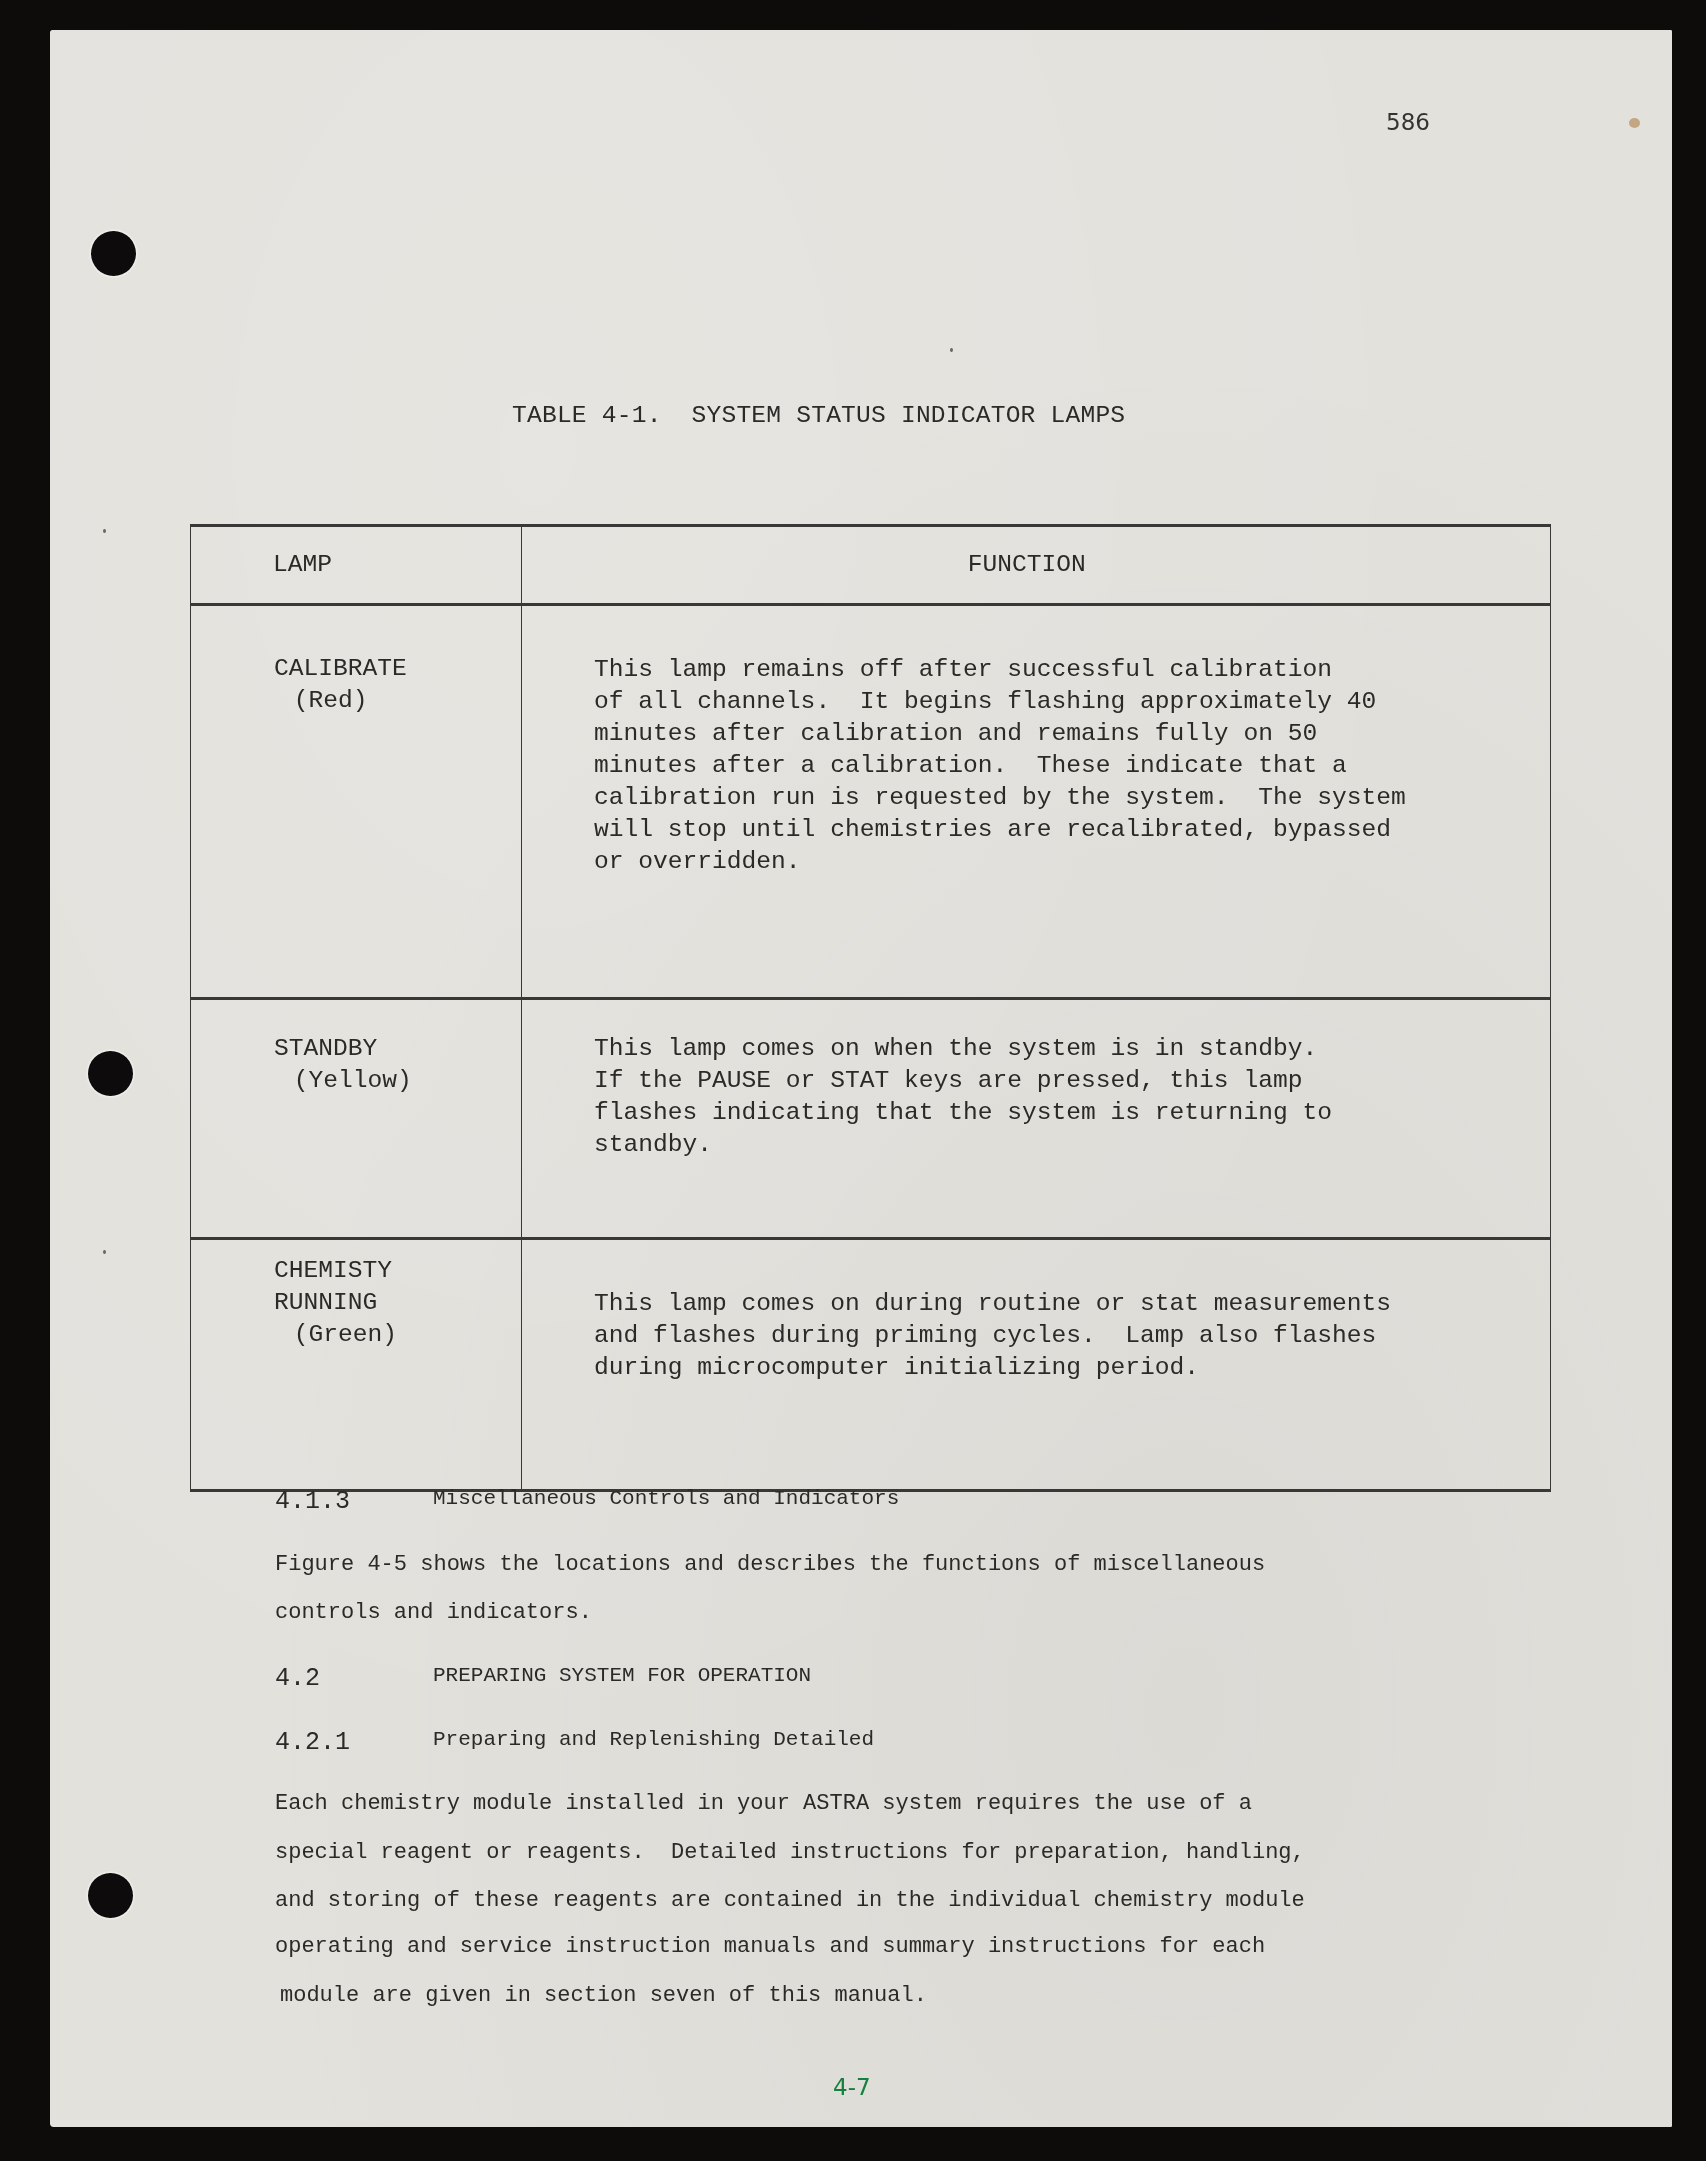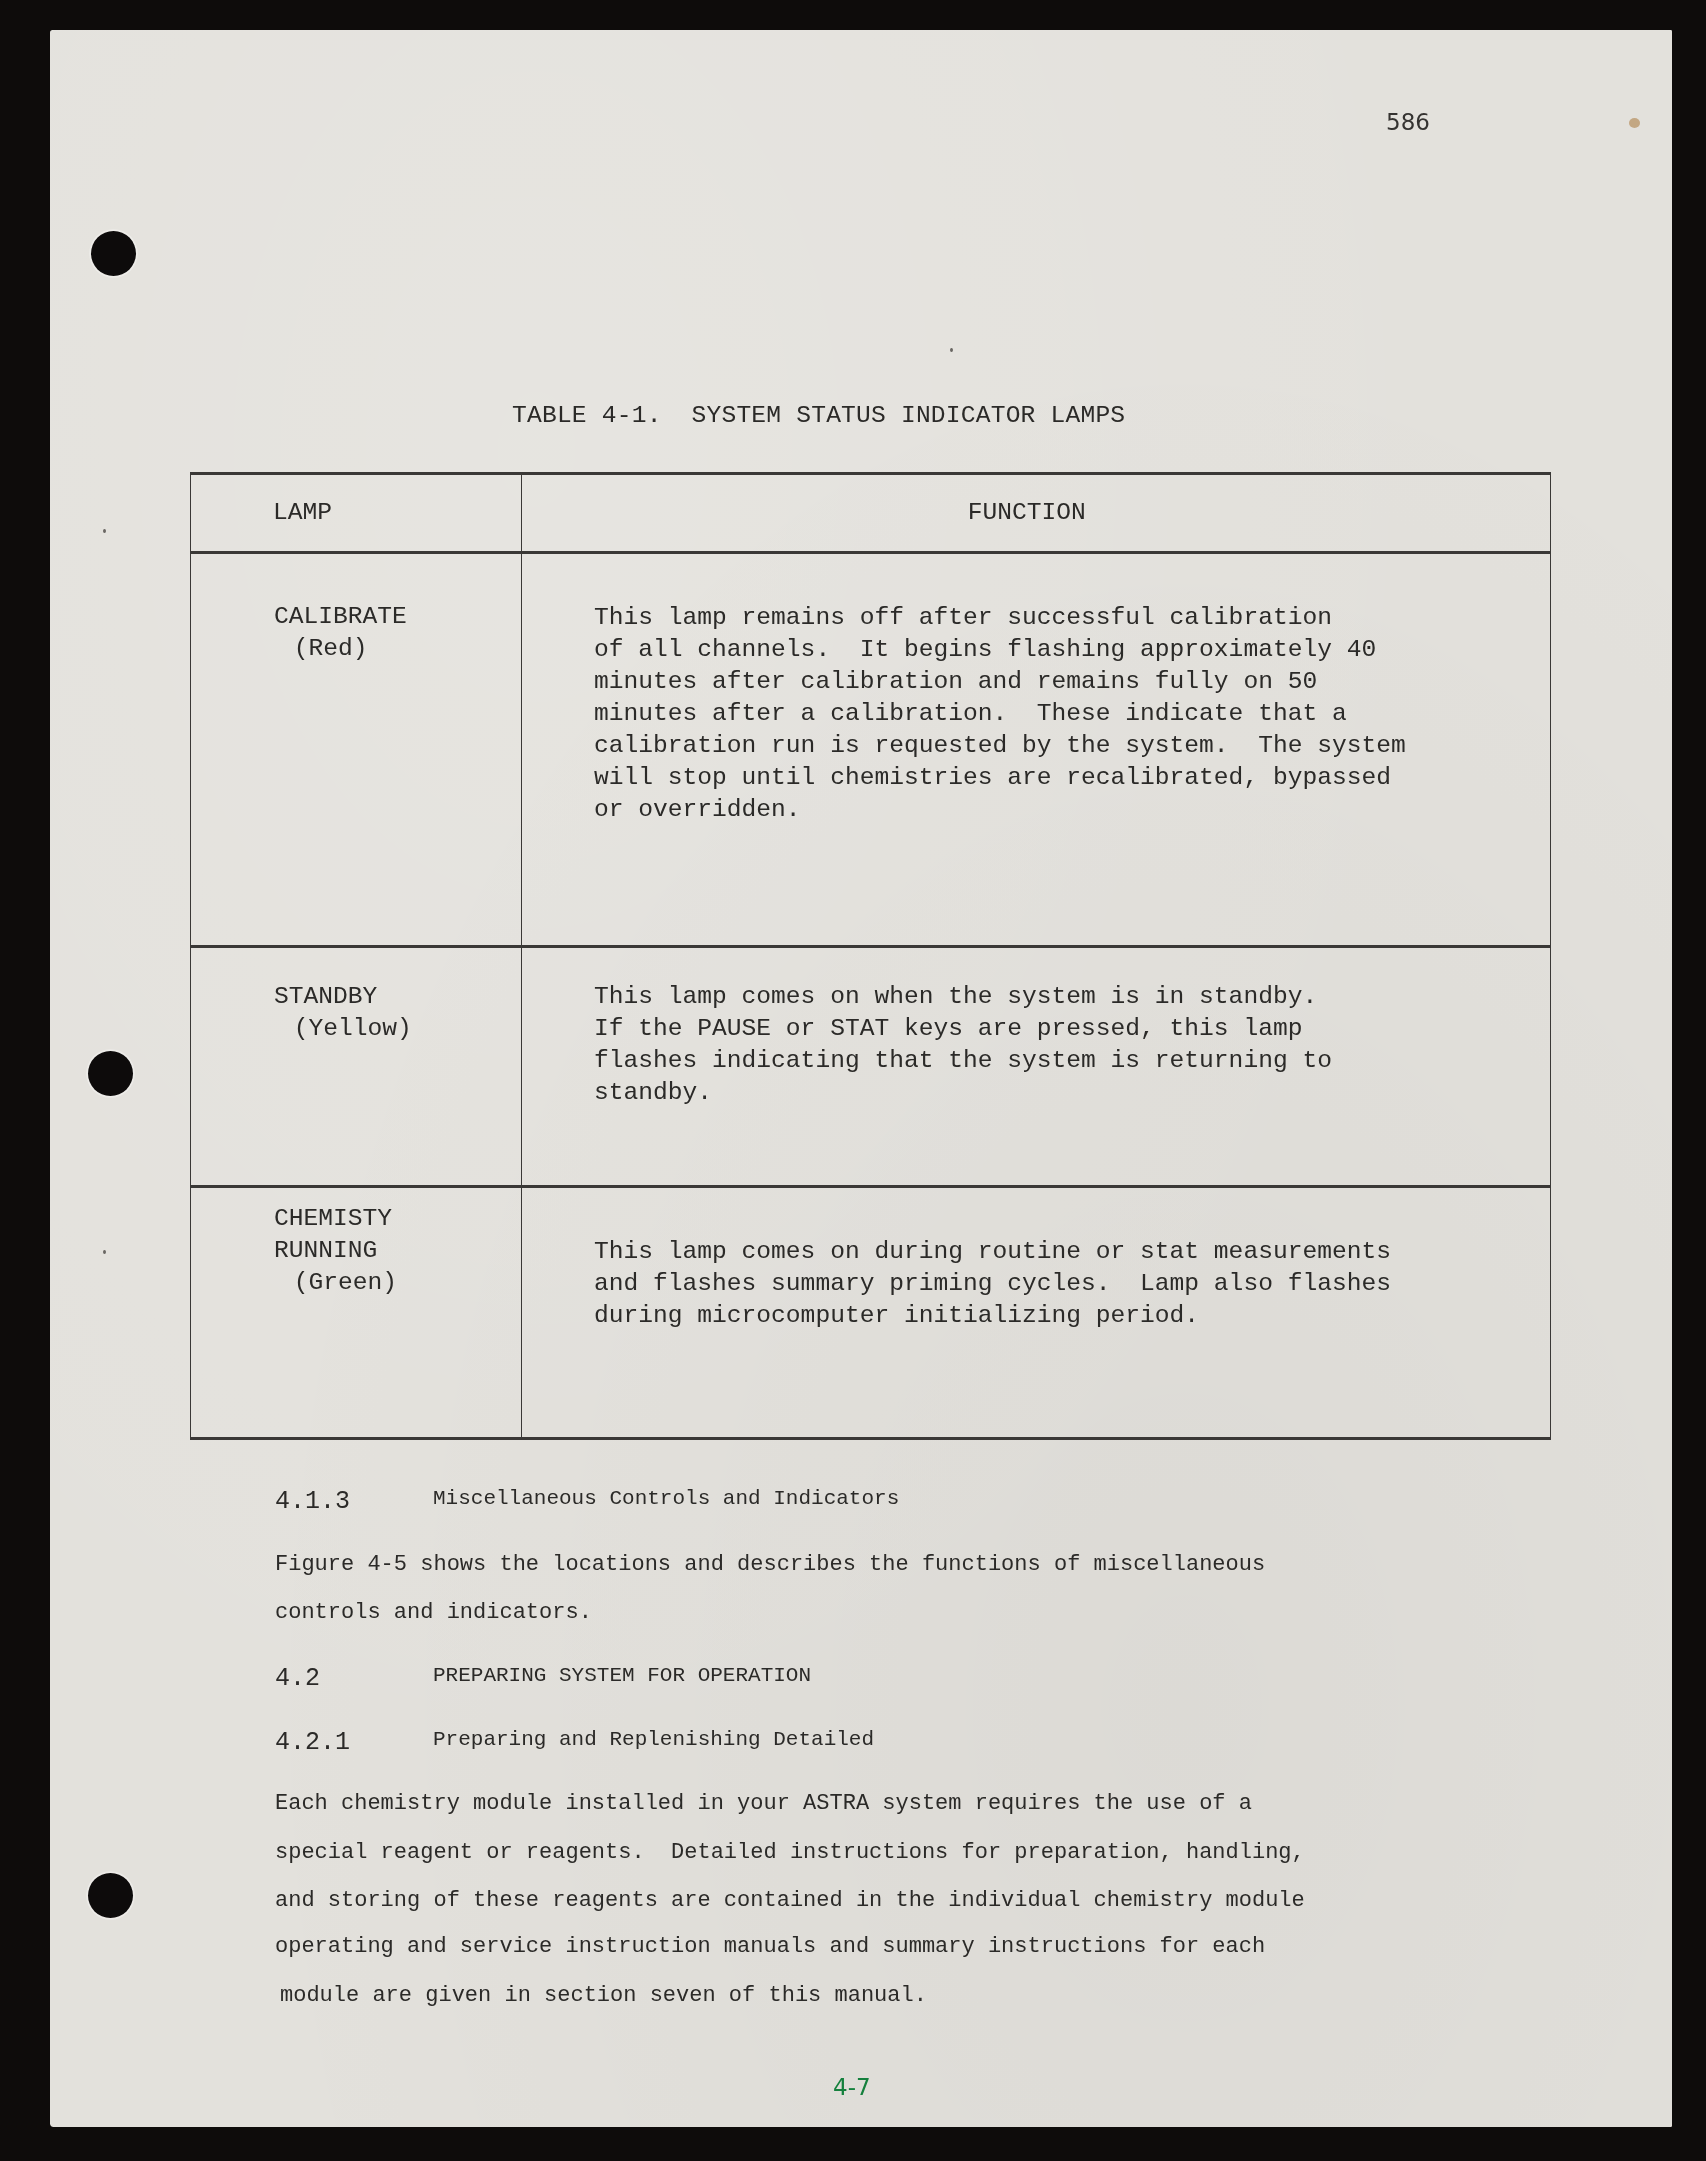--- a/index.html
+++ b/index.html
@@ -52,21 +52,21 @@
       font-family: "DejaVu Sans", sans-serif;
       font-size: 23px; color: #15803d;
     }
     .table-title {
       position: absolute; left: 512px; top: 402px;
       font-size: 24.6px; letter-spacing: 0.2px;
       white-space: pre;
     }
     table.lamps {
       position: absolute;
-      left: 190px; top: 472px;
+      left: 190px; top: 524px;
       width: 1359px;
       border-collapse: collapse;
       table-layout: fixed;
       border-radius: 23px;
     }
     table.lamps th, table.lamps td {
       border: 1.8px solid #3a3836;
       vertical-align: top;
       font-weight: normal;
       font-size: 24.6px;
@@ -153,21 +153,21 @@
     </td>
   </tr>
   <tr class="row-chem">
     <td class="lamp-cell">
       <span class="lamp-name">CHEMISTY</span>
       <span class="lamp-name">RUNNING</span>
       <span class="lamp-color">(Green)</span>
     </td>
     <td class="function-cell">
       <span class="func-line">This lamp comes on during routine or stat measurements</span>
-      <span class="func-line">and flashes summary priming cycles.  Lamp also flashes</span>
+      <span class="func-line">and flashes during priming cycles.  Lamp also flashes</span>
       <span class="func-line">during microcomputer initializing period.</span>
     </td>
   </tr>
 </tbody>
   </table>
 
 <div class="heading-num" style="left:275px; top:1487px;">4.1.3</div>
 <div class="heading-title" style="left:433px; top:1487px;">Miscellaneous Controls and Indicators</div>
 <div class="para" style="top:1552px;">Figure 4-5 shows the locations and describes the functions of miscellaneous</div>
 <div class="para" style="top:1600px;">controls and indicators.</div>

